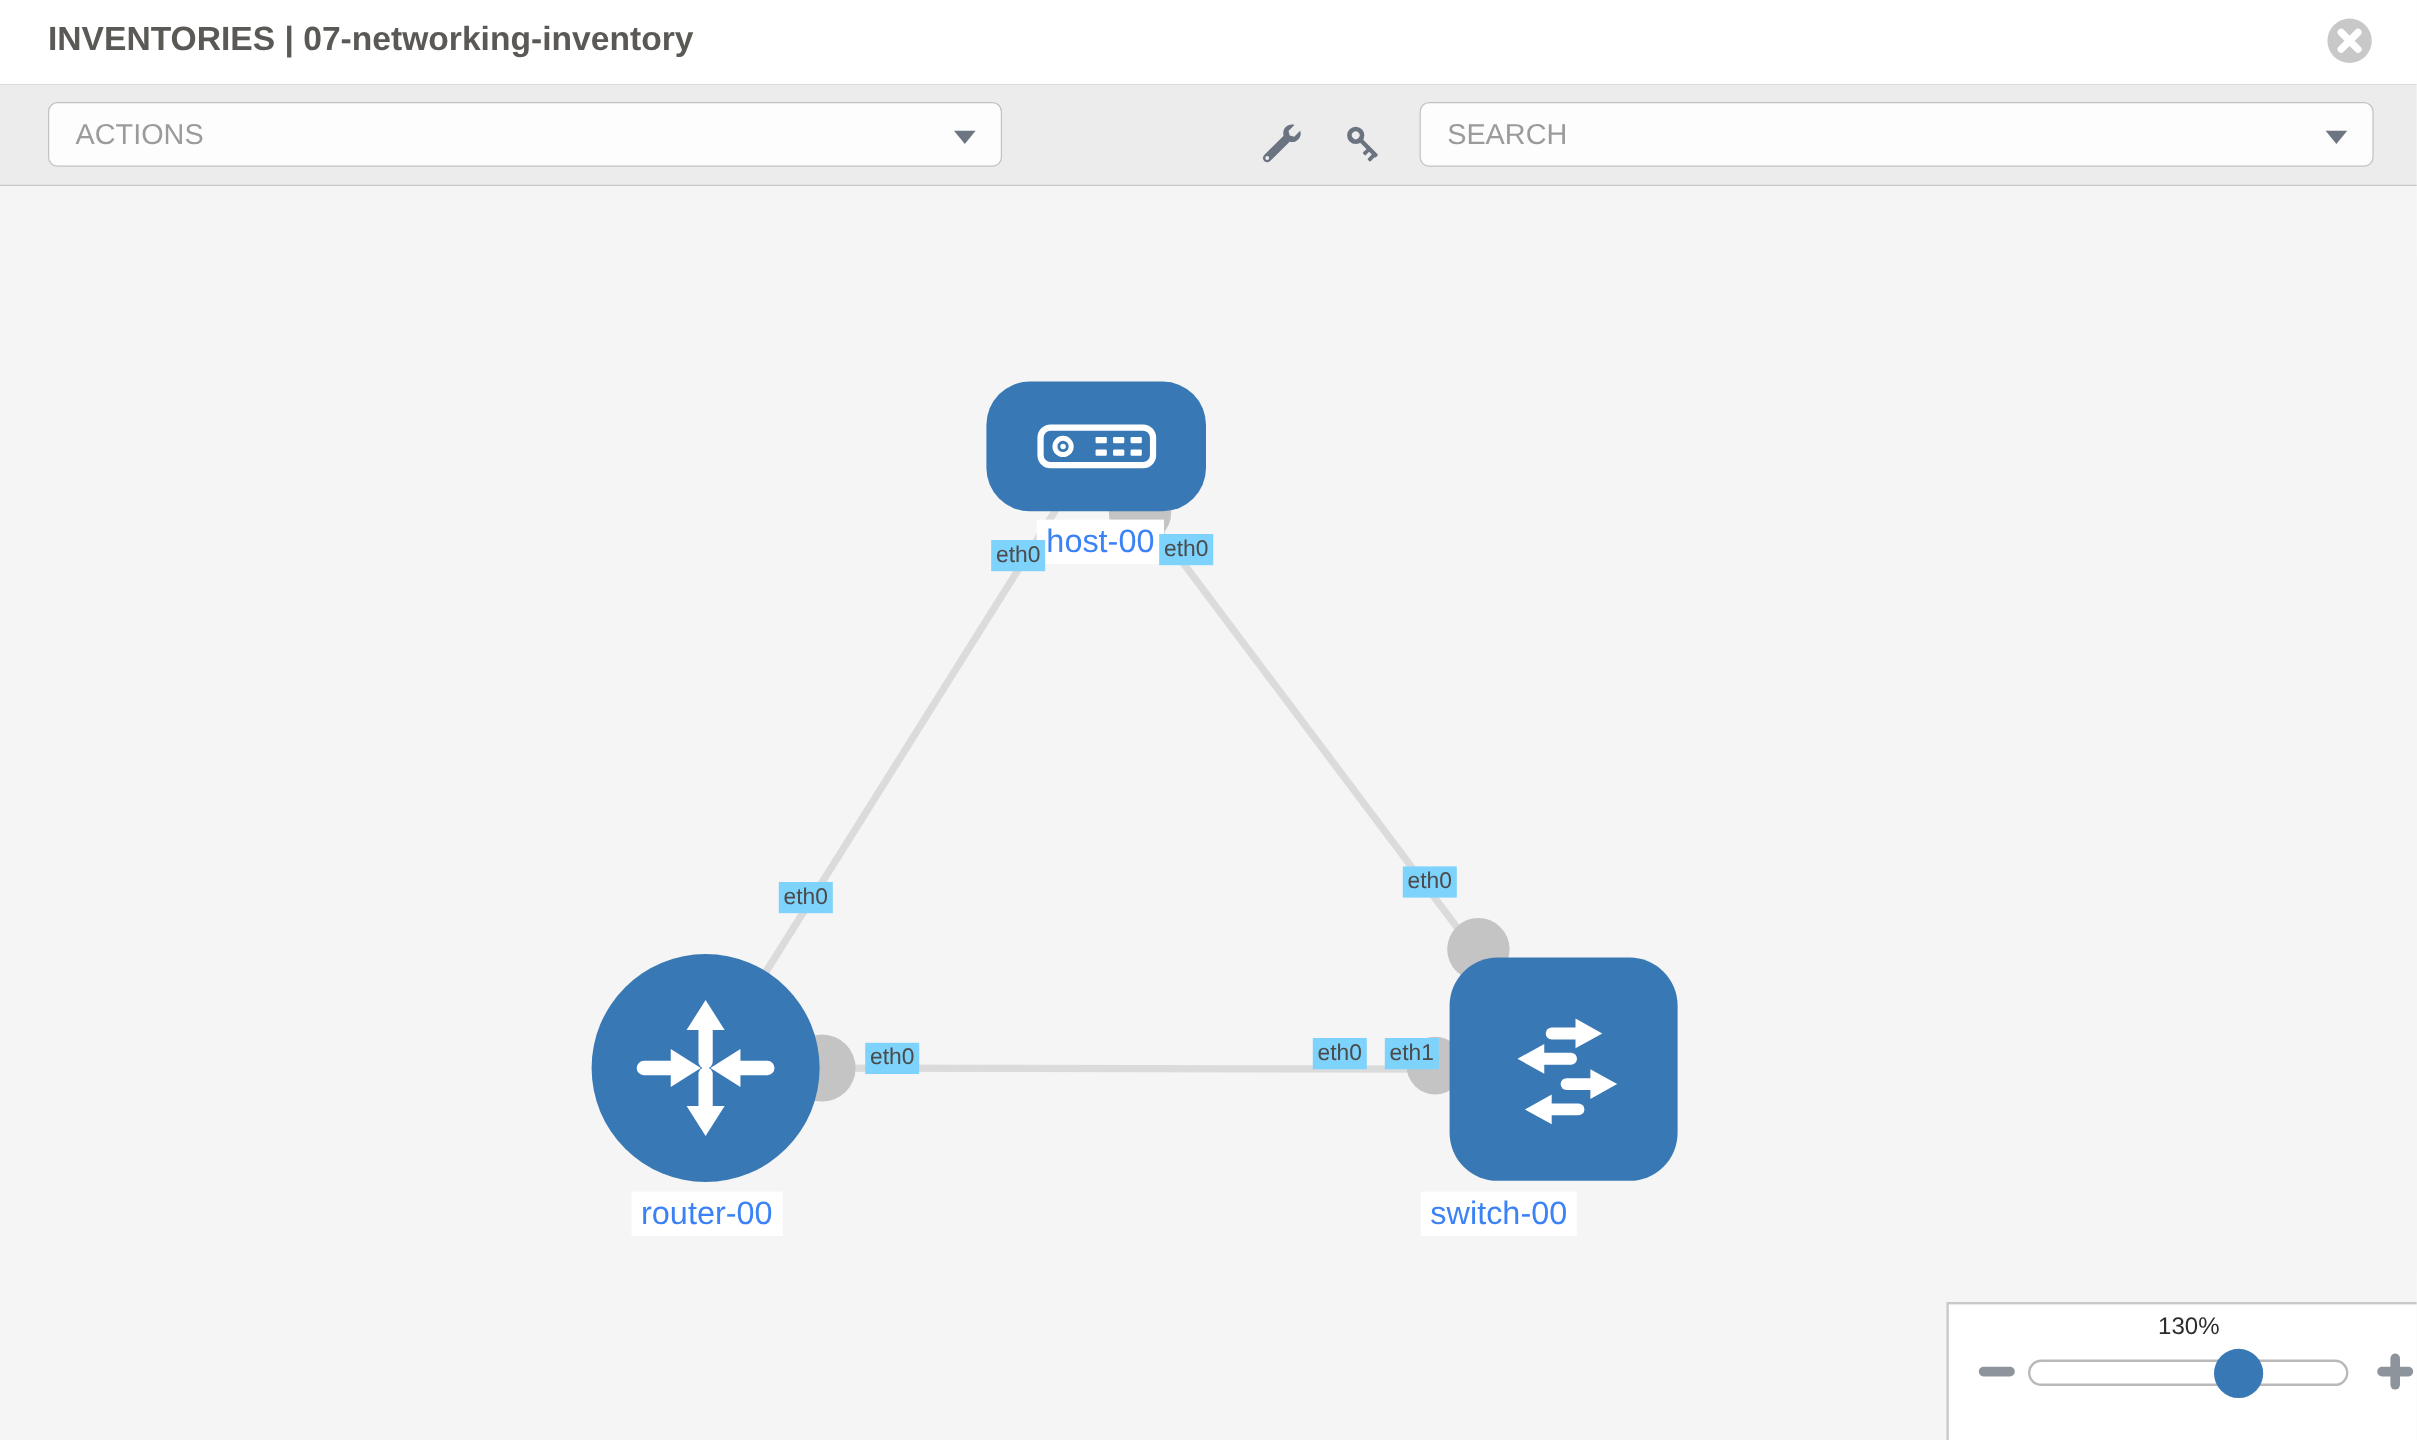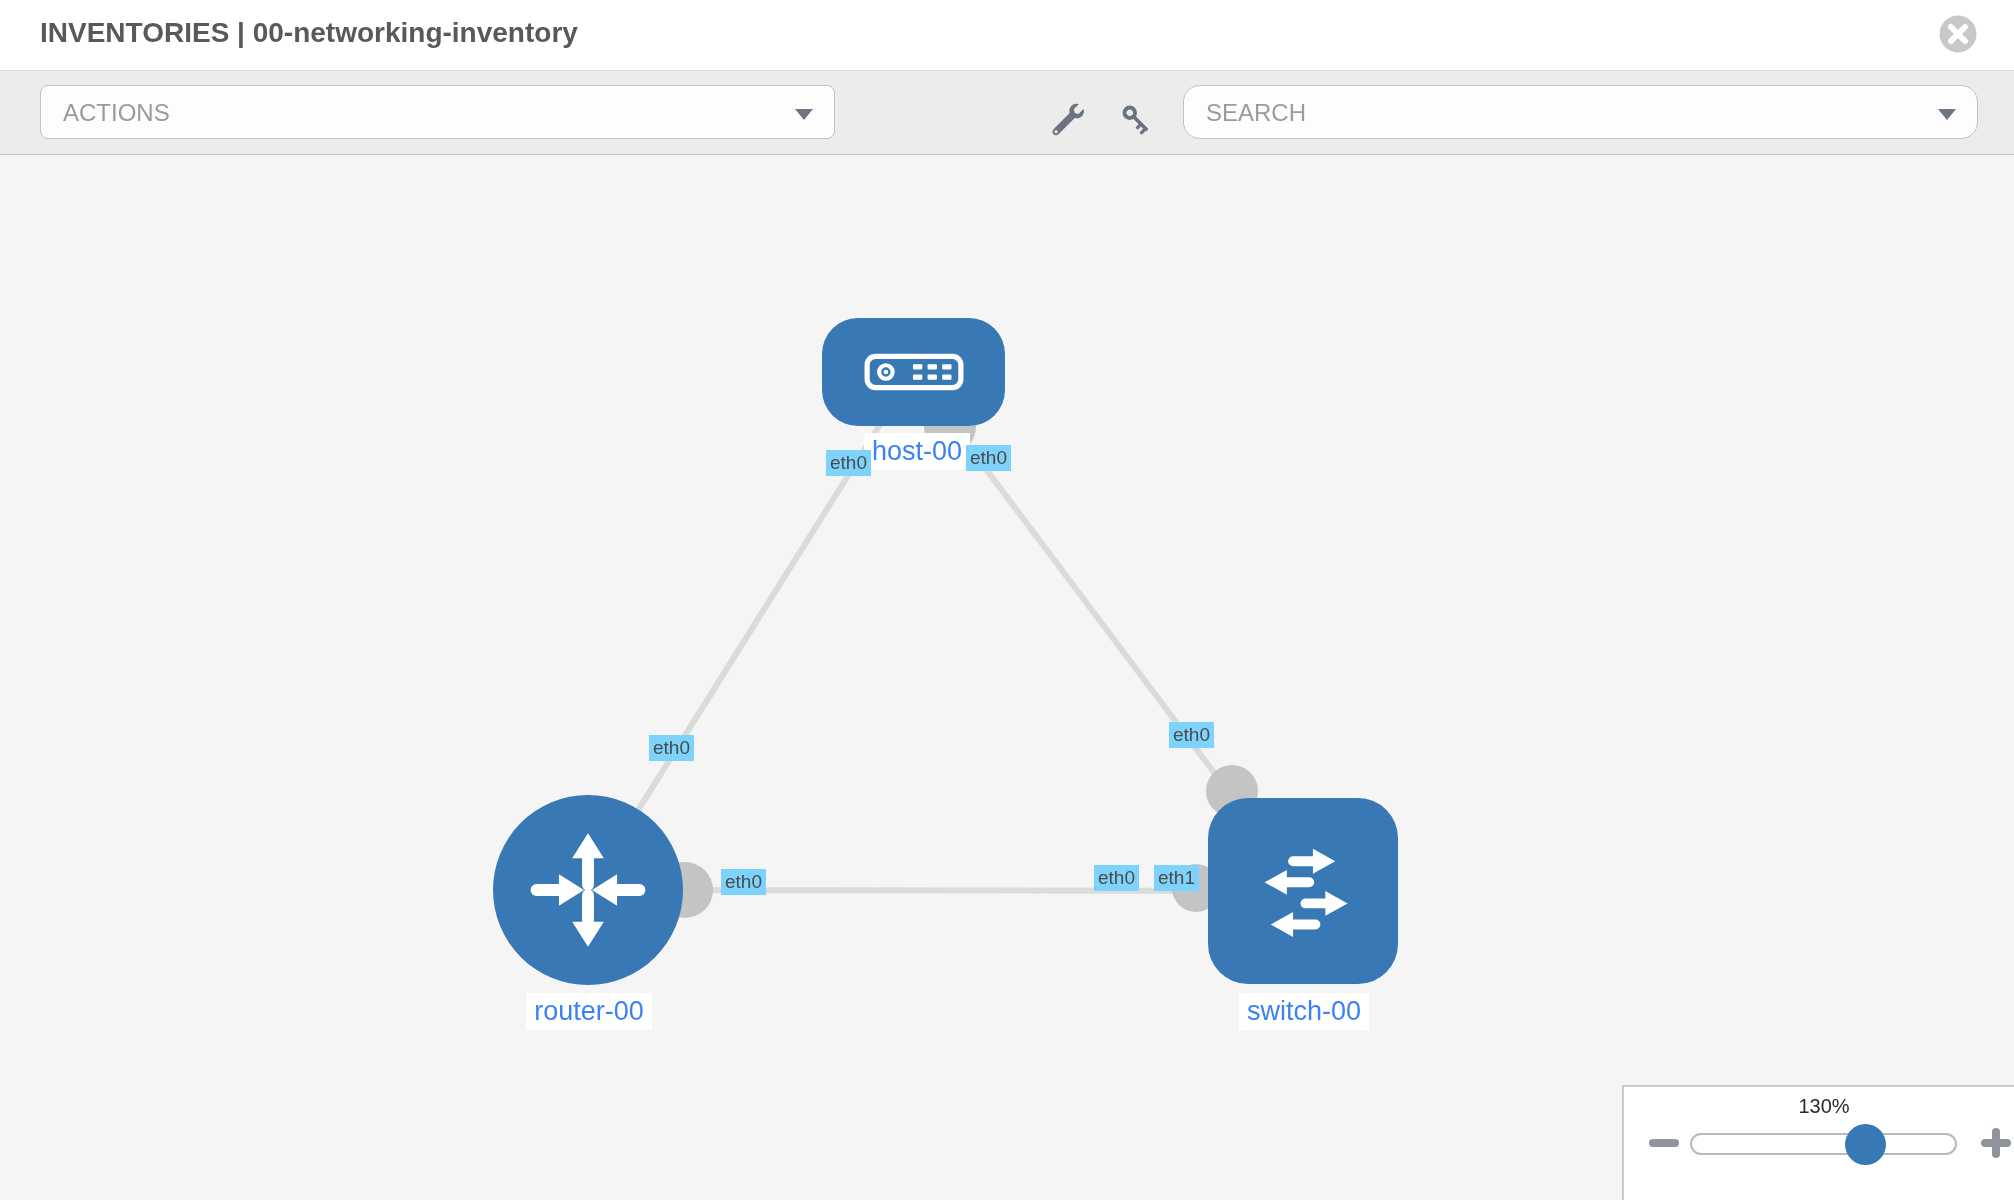--- a/index.html
+++ b/index.html
@@ -10,40 +10,40 @@
   }
   
   .header{position:relative;height:70px;background:#ffffff;border-bottom:1px solid #d9d9d9;}
   .header-title{position:absolute;left:40px;top:17px;font-size:28px;font-weight:bold;color:#5b5955;letter-spacing:0;}
   .close-btn{position:absolute;left:1939px;top:15px;width:38px;height:38px;cursor:pointer;border:none;background:none;padding:0;}
 
   
   .toolbar{position:relative;height:83px;background:#ececec;border-bottom:1px solid #c6c6c6;}
   .select{position:absolute;top:14px;height:54px;background:#fdfdfd;border:1px solid #c2c2c2;border-radius:8px;box-sizing:border-box;cursor:pointer;padding-left:12px;}
   .select-actions{left:40px;width:795px;}
-  .select-search{left:1183px;width:795px;border-radius:17px;}
+  .select-search{left:1183px;width:795px;}
   .select-text{position:absolute;left:22px;top:13px;font-size:24px;color:#9b9b9b;}
   .caret{position:absolute;right:21px;top:23px;width:0;height:0;border-left:9px solid transparent;border-right:9px solid transparent;border-top:11px solid #6d7580;}
   .tool-btn{position:absolute;top:28px;width:38px;height:38px;border:none;background:none;padding:0;cursor:pointer;}
   .tool-wrench{left:1048px;}
   .tool-key{left:1116px;}
 
   
   .canvas{position:relative;height:1046px;background:#f5f5f5;overflow:hidden;}
   .edges{position:absolute;left:0;top:0;}
 
   .node{position:absolute;background:#3878b4;display:flex;align-items:center;justify-content:center;}
   .node-host{left:822px;top:163px;width:183px;height:108px;border-radius:36px;}
   .node-router{left:493px;top:640px;width:190px;height:190px;border-radius:50%;}
   .node-switch{left:1208px;top:643px;width:190px;height:186px;border-radius:40px;}
 
   .node-label{position:absolute;transform:translateX(-50%);background:#ffffff;color:#3b82f6;font-size:27px;padding:3px 8px;white-space:nowrap;}
   .label-host{left:917px;top:278px;}
   .label-router{left:589px;top:838px;}
-  .label-switch{left:1304px;top:838px;}
+  .label-switch{left:1249px;top:838px;}
 
   .port-label{position:absolute;background:#7dd3fc;color:#4b4b4b;font-size:19px;padding:2px 4px;white-space:nowrap;}
   .pl-0{left:826px;top:295px;}
   .pl-1{left:966px;top:290px;}
   .pl-2{left:649px;top:580px;}
   .pl-3{left:1169px;top:567px;}
   .pl-4{left:1094px;top:710px;}
   .pl-5{left:1154px;top:710px;}
   .pl-6{left:721px;top:714px;}
 
@@ -56,21 +56,21 @@
   .minus-bar{position:absolute;left:5px;top:16px;width:30px;height:8px;border-radius:4px;background:#8e949c;}
   .plus-bar-h{position:absolute;left:5px;top:16px;width:30px;height:8px;border-radius:4px;background:#8e949c;}
   .plus-bar-v{position:absolute;left:16px;top:5px;width:8px;height:30px;border-radius:4px;background:#8e949c;}
   .zoom-track{position:absolute;left:66px;top:46px;width:267px;height:22px;background:#ffffff;border:2px solid #b9b9b9;border-radius:13px;box-sizing:border-box;cursor:pointer;}
   .zoom-handle{position:absolute;left:221px;top:37px;width:41px;height:41px;border-radius:50%;background:#3878b4;cursor:grab;}
 </style>
 </head>
 <body>
 
 <div class="header">
-  <div class="header-title">INVENTORIES | 00-networking-inventory</div>
+  <div class="header-title">INVENTORIES | 07-networking-inventory</div>
   <button class="close-btn">
     <svg width="38" height="38" viewBox="0 0 38 38">
       <circle cx="19" cy="19" r="18.5" fill="#c8c8c8"></circle>
       <path d="M12 12 L26 26 M26 12 L12 26" stroke="#ffffff" stroke-width="6" stroke-linecap="round"></path>
     </svg>
   </button>
 </div>
 
 <div class="toolbar">
   <div class="select select-actions">

